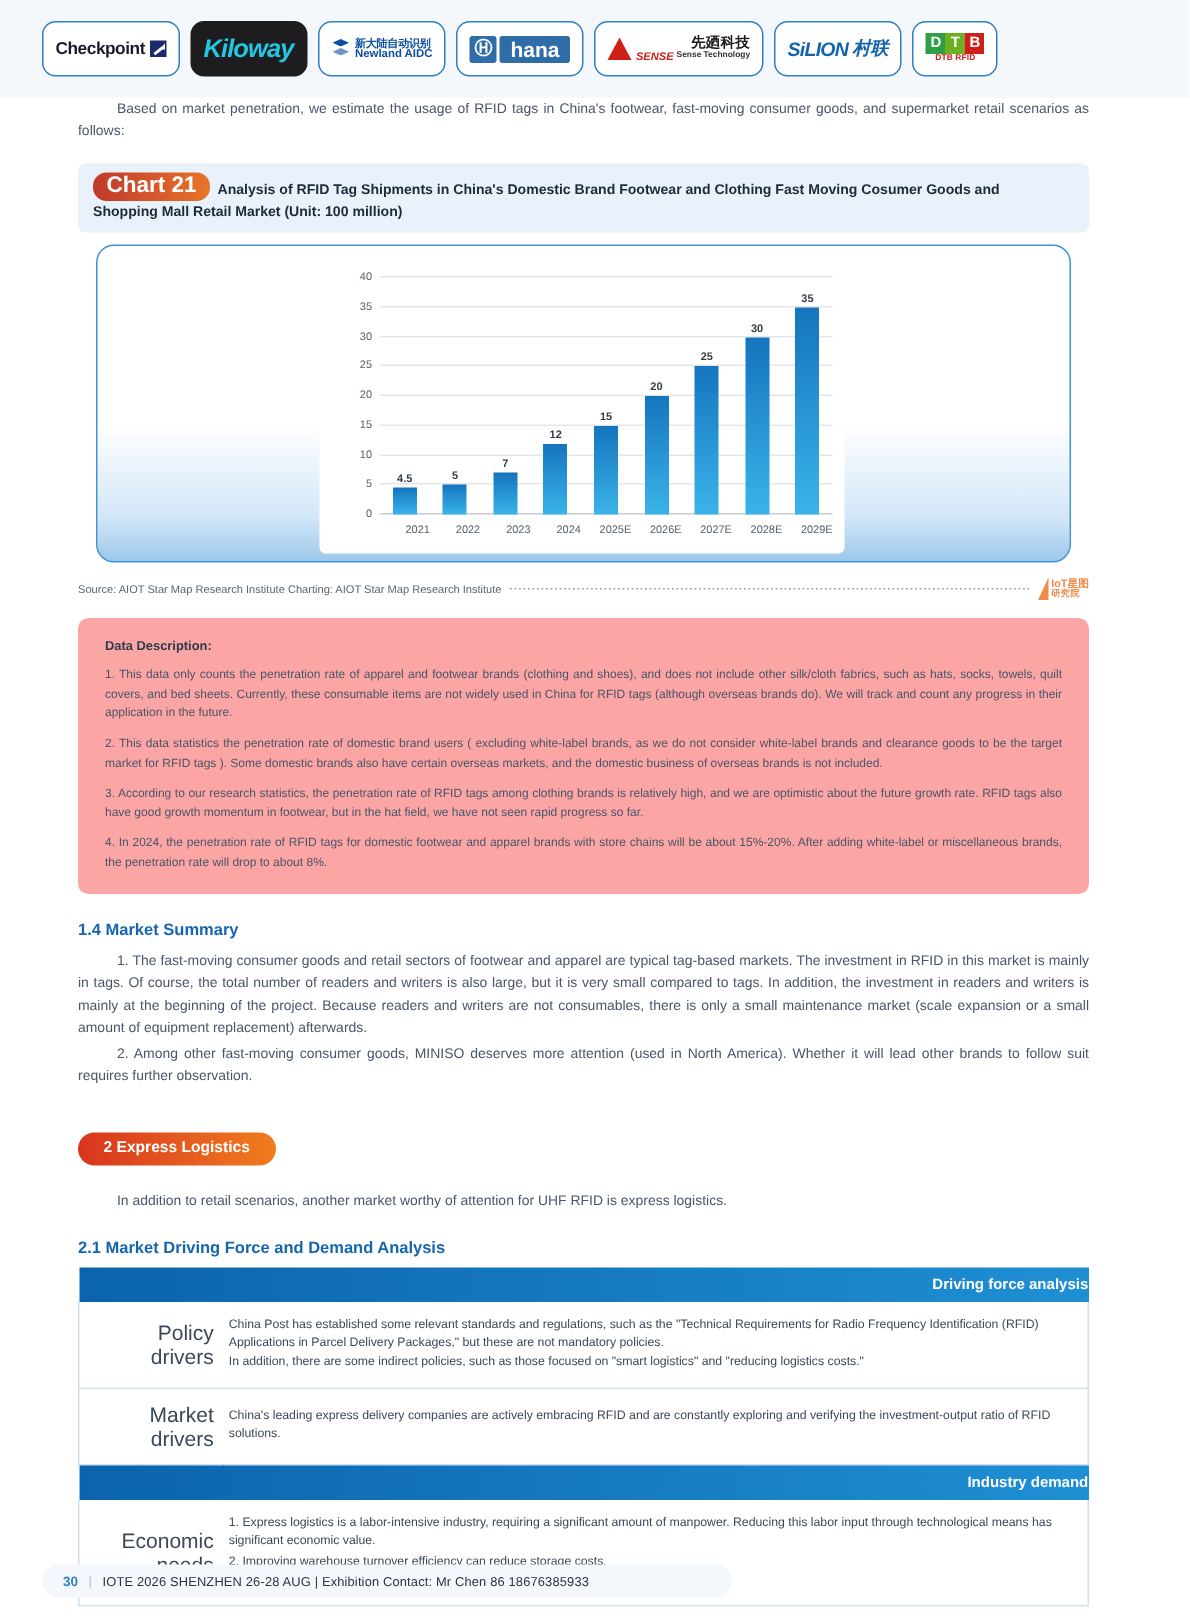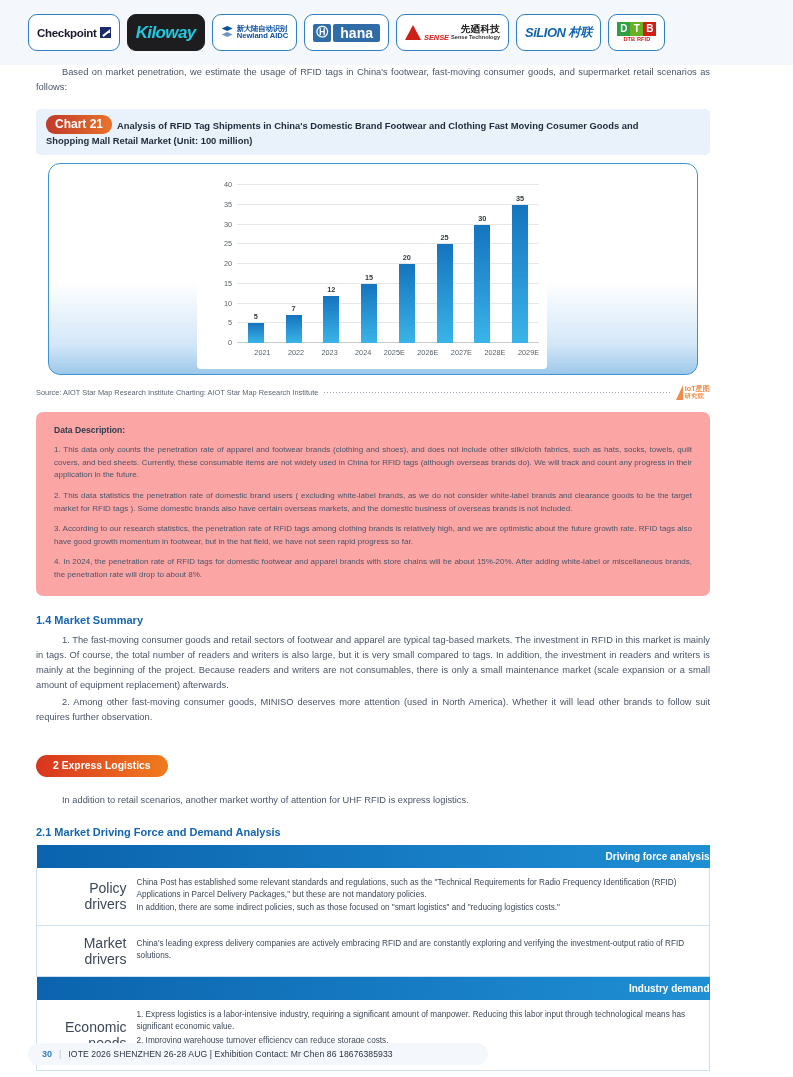--- a/index.html
+++ b/index.html
@@ -70,41 +70,41 @@
   .lg-dtb { display:flex; flex-direction:column; align-items:center; line-height:1; }
   .dtb-row { display:flex; }
   .dtb-b { width:13px;height:14px;display:flex;align-items:center;justify-content:center;
            font-size:10px;font-weight:800;color:#fff; }
   .dtb-d { background:#2f9e44; }
   .dtb-t { background:#6ab023; }
   .dtb-bb{ background:#cc2019; }
   .dtb-sub { font-size:5.6px; font-weight:800; color:#cc2019; margin-top:1.5px; letter-spacing:.1px; }
 
   
-  .content { position:absolute; left:0; top:65px; width:746px; padding: 0 36px; }
+  .content { position:absolute; left:16px; top:65px; width:746px; padding: 0 36px; }
 
   p.para {
     font-size: 9.3px; line-height: 15px; color: #4a5568; text-align: justify;
     margin-bottom: 2px;
   }
   p.para.indent { text-indent: 26px; }
 
   
   .chart-banner {
     margin-top: 14px;
     background: #e9f1fb;
     border-radius: 5px;
     padding: 6px 10px 7px 10px;
     display: block;
   }
   .chart-banner-line { font-size: 9.4px; font-weight: 700; color: #1d2a3a; line-height: 14.5px; }
   .chart-pill {
     display: inline-block;
     background: linear-gradient(90deg, #c0392b 0%, #e8742a 100%);
-    color: #ffffff; font-size: 12px; font-weight: 700;
+    color: #ffffff; font-size: 15px; font-weight: 700;
     padding: 2px 9px; border-radius: 9px; margin-right: 5px;
     vertical-align: 1px;
   }
 
   
   .chart-frame {
     margin: 8px auto 0 auto;
     width: 650px; height: 212px;
     border: 1.2px solid #3f93d4;
     border-radius: 12px;
@@ -308,20 +308,24 @@
                 <span class="ytick">30</span>
               </div>
               <div class="grid-line" style="bottom: 87.5%;">
                 <span class="ytick">35</span>
               </div>
               <div class="grid-line" style="bottom: 100%;">
                 <span class="ytick">40</span>
               </div>
             </div>
           <div class="bars" id="bars">
+              <div class="bar-slot">
+                <span class="bar-val" style="bottom: calc(11.25% + 2px);">4.5</span>
+                <div class="bar" style="height: 11.25%;"></div>
+              </div>
               <div class="bar-slot">
                 <span class="bar-val" style="bottom: calc(12.5% + 2px);">5</span>
                 <div class="bar" style="height: 12.5%;"></div>
               </div>
               <div class="bar-slot">
                 <span class="bar-val" style="bottom: calc(17.5% + 2px);">7</span>
                 <div class="bar" style="height: 17.5%;"></div>
               </div>
               <div class="bar-slot">
                 <span class="bar-val" style="bottom: calc(30% + 2px);">12</span>

